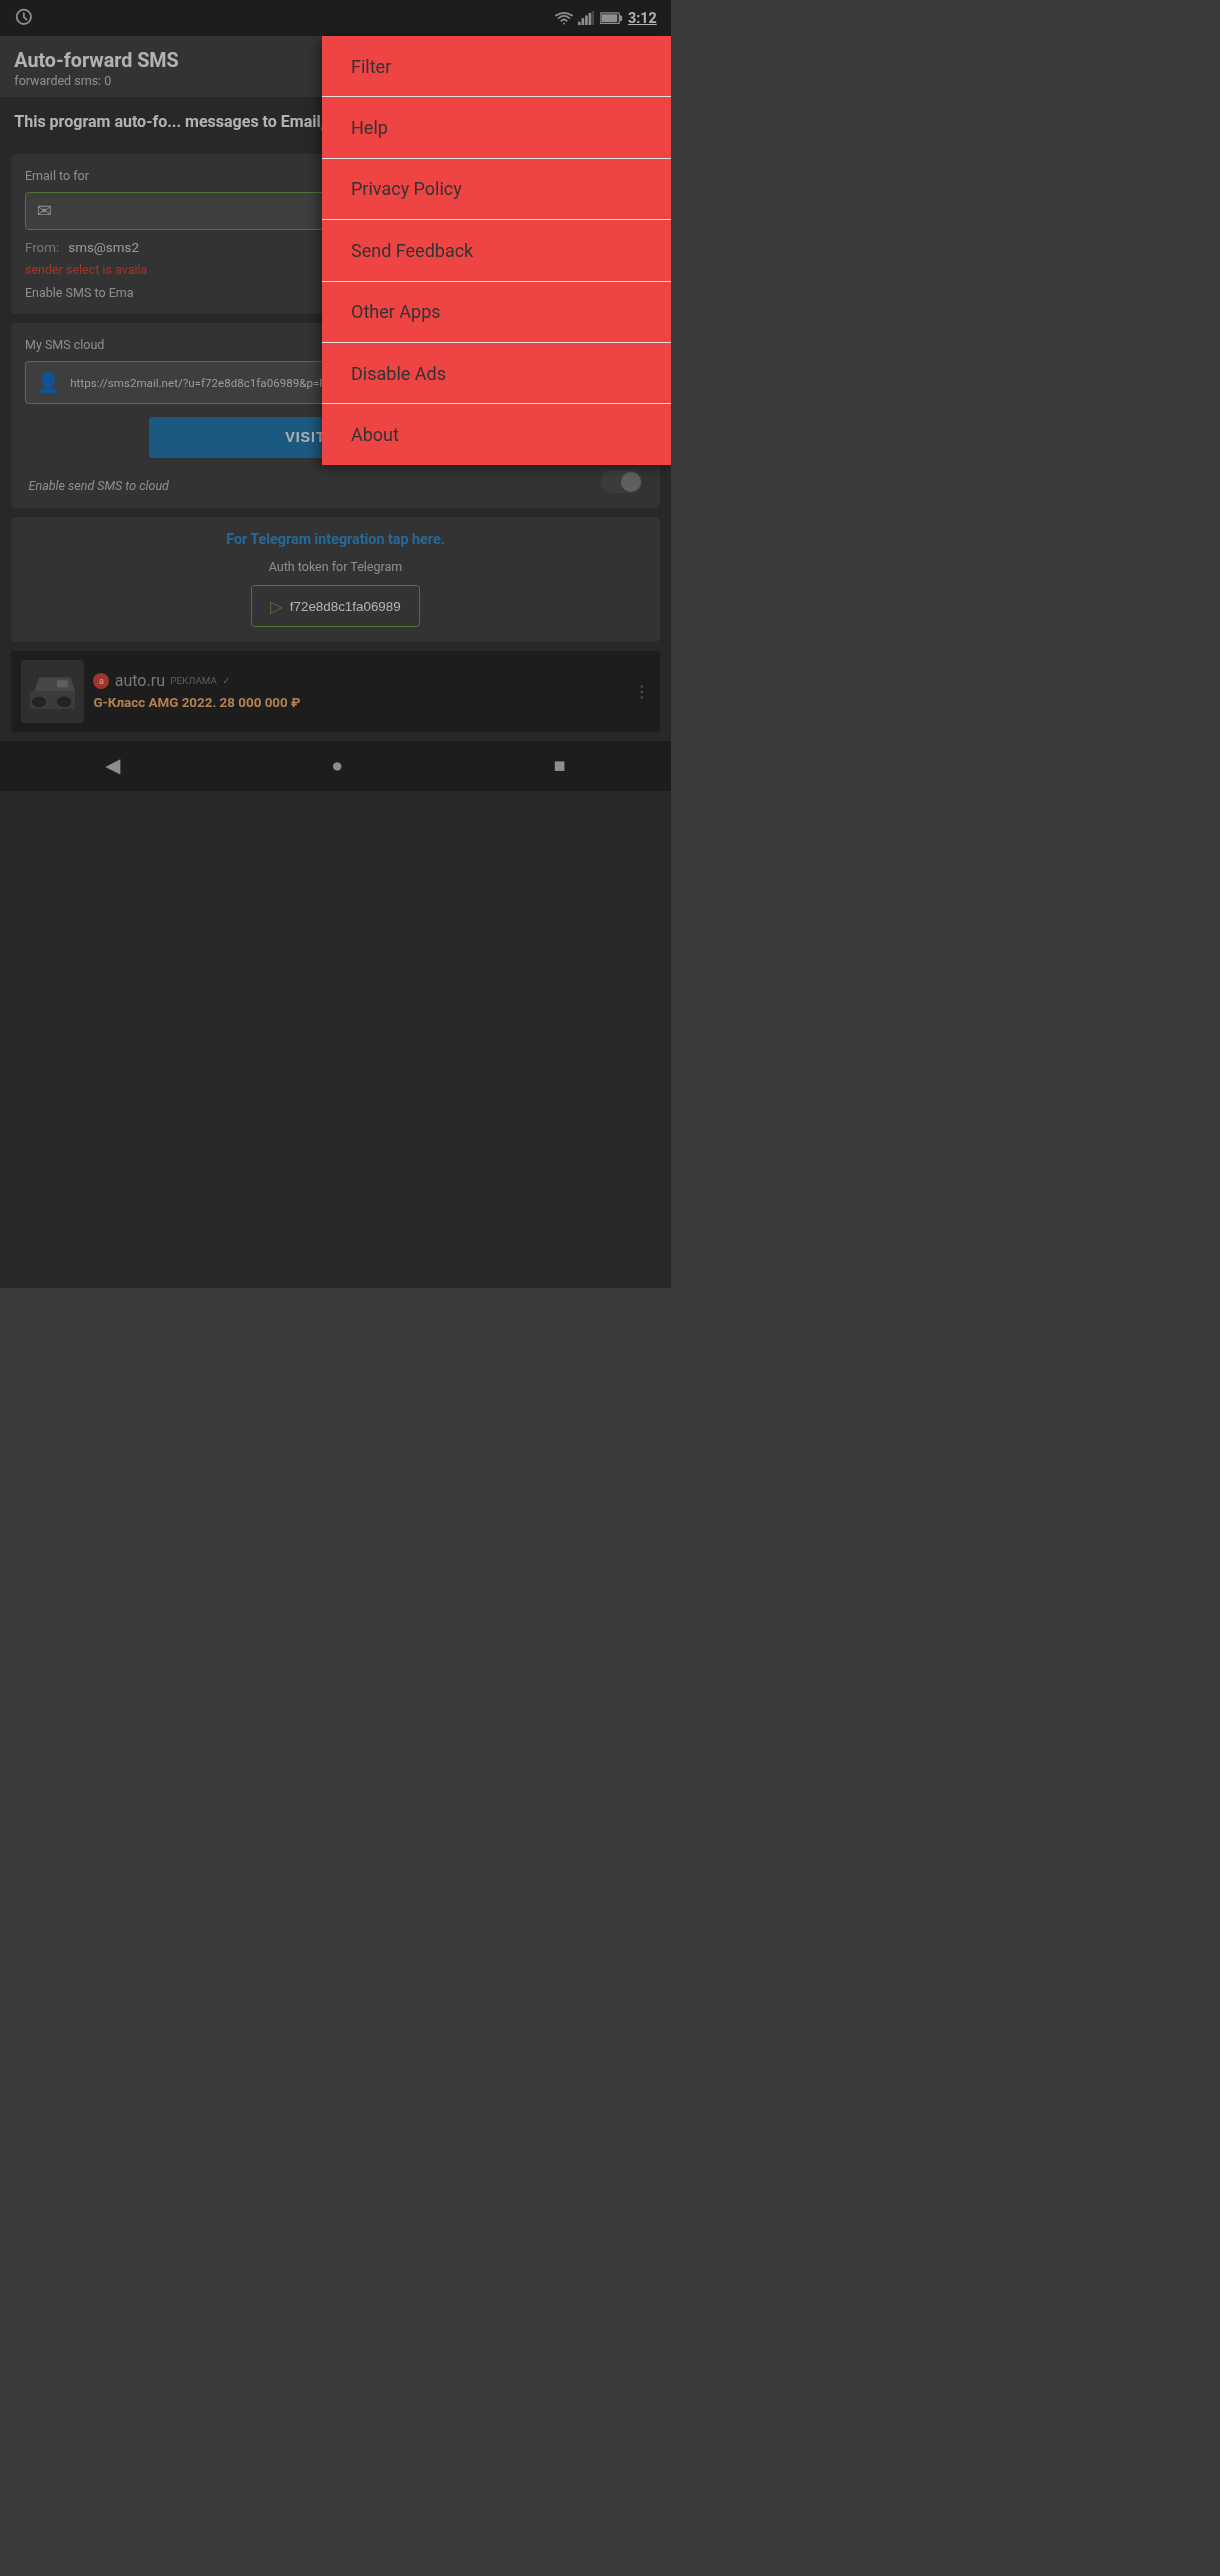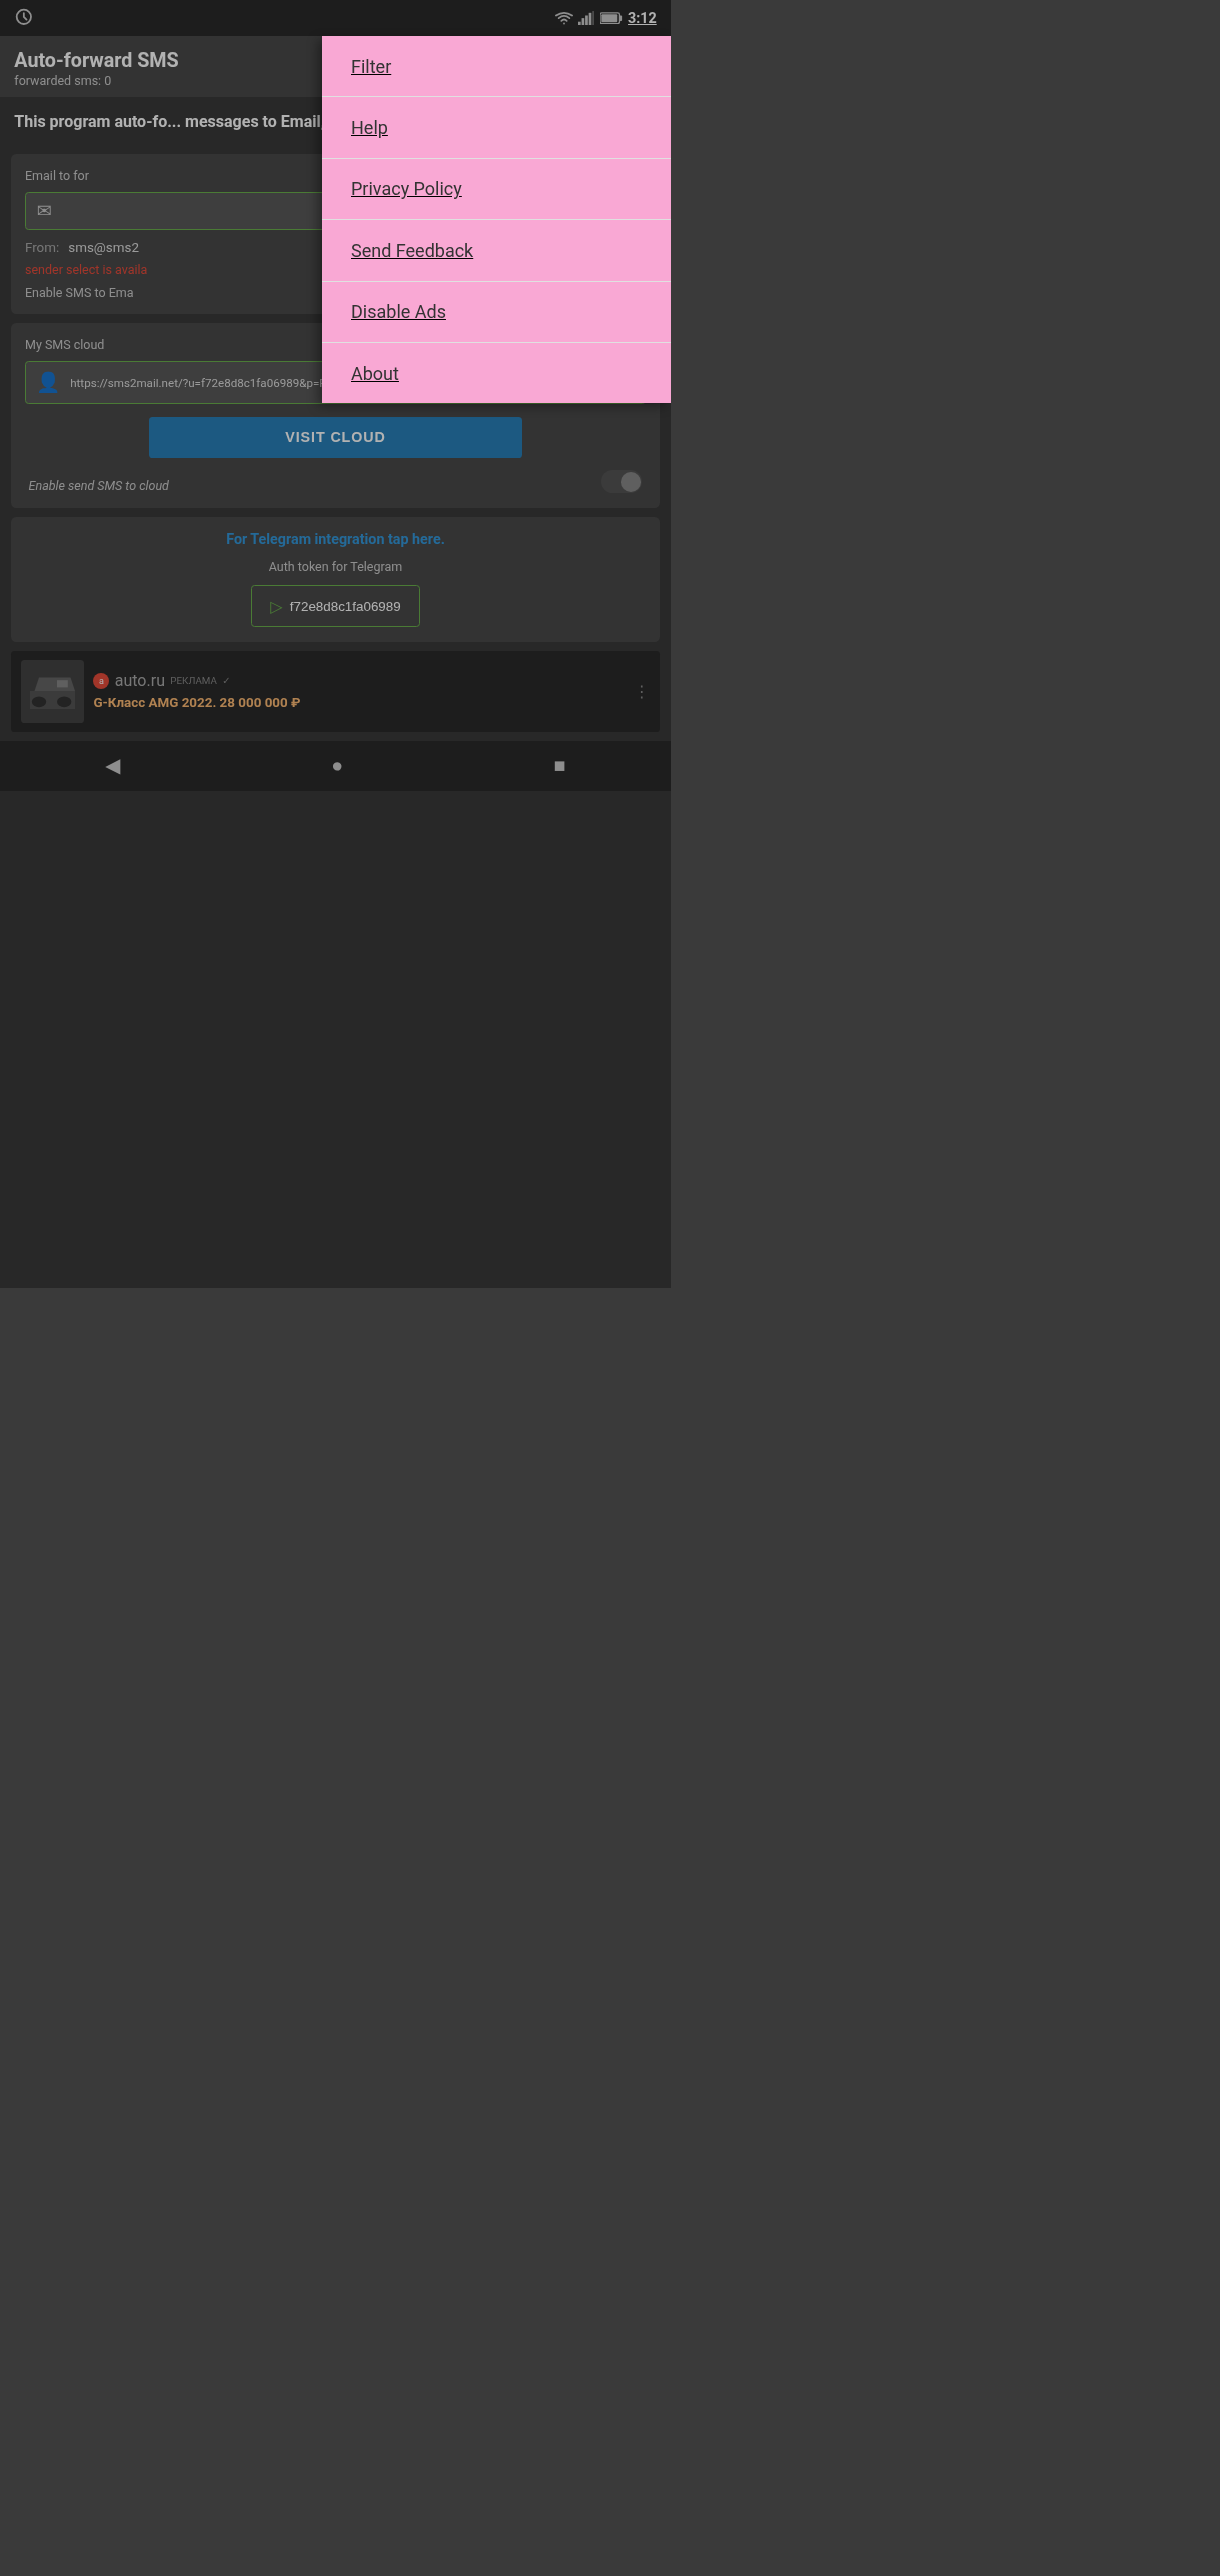--- a/index.html
+++ b/index.html
@@ -362,24 +362,23 @@
       background: rgba(0,0,0,0.3);
       z-index: 10;
     }
 
     
     .dropdown-menu {
       position: absolute;
       top: 36px;
       right: 0;
       width: 349px;
-      background: #f9a8d4;
+      background: #ef4444;
       z-index: 20;
       box-shadow: -3.6px 3.6px 10.7px rgba(0,0,0,0.4);
-      text-decoration: underline;
     }
 
     .dropdown-item {
       padding: 19.7px 29px;
       font-size: 18px;
       color: #333;
       cursor: pointer;
       border-bottom: 0.9px solid #e0e0e0;
     }
 
@@ -499,16 +498,17 @@
   <span class="nav-btn">■</span>
 </div>
 
 <div class="dropdown-overlay"></div>
 
 <div class="dropdown-menu" id="dropdown-menu">
 <div class="dropdown-item">Filter</div>
     <div class="dropdown-item">Help</div>
     <div class="dropdown-item">Privacy Policy</div>
     <div class="dropdown-item">Send Feedback</div>
+    <div class="dropdown-item">Other Apps</div>
     <div class="dropdown-item">Disable Ads</div>
     <div class="dropdown-item">About</div>
   </div>
 
 
 </body></html>

